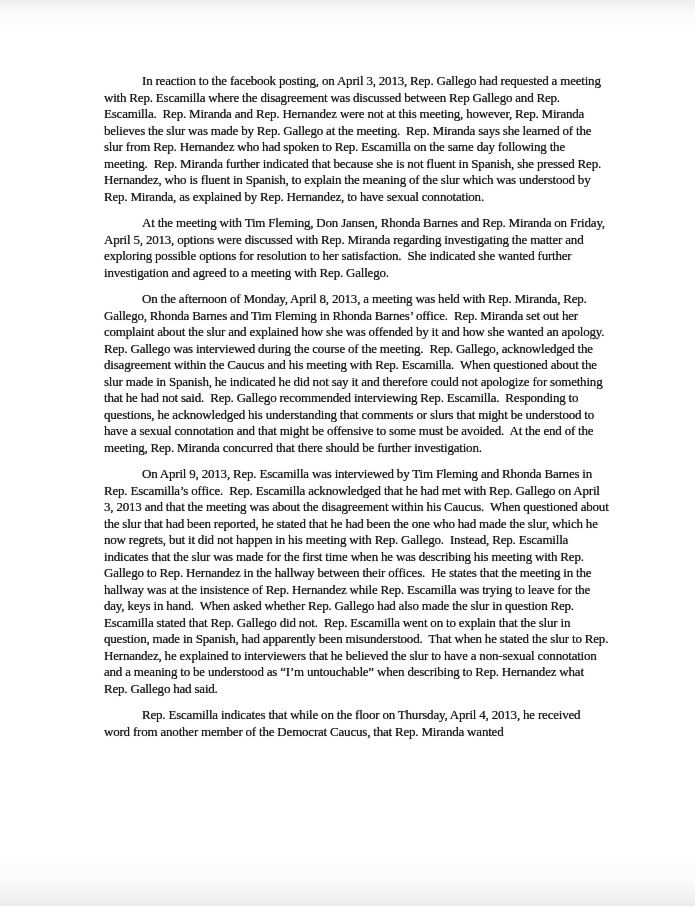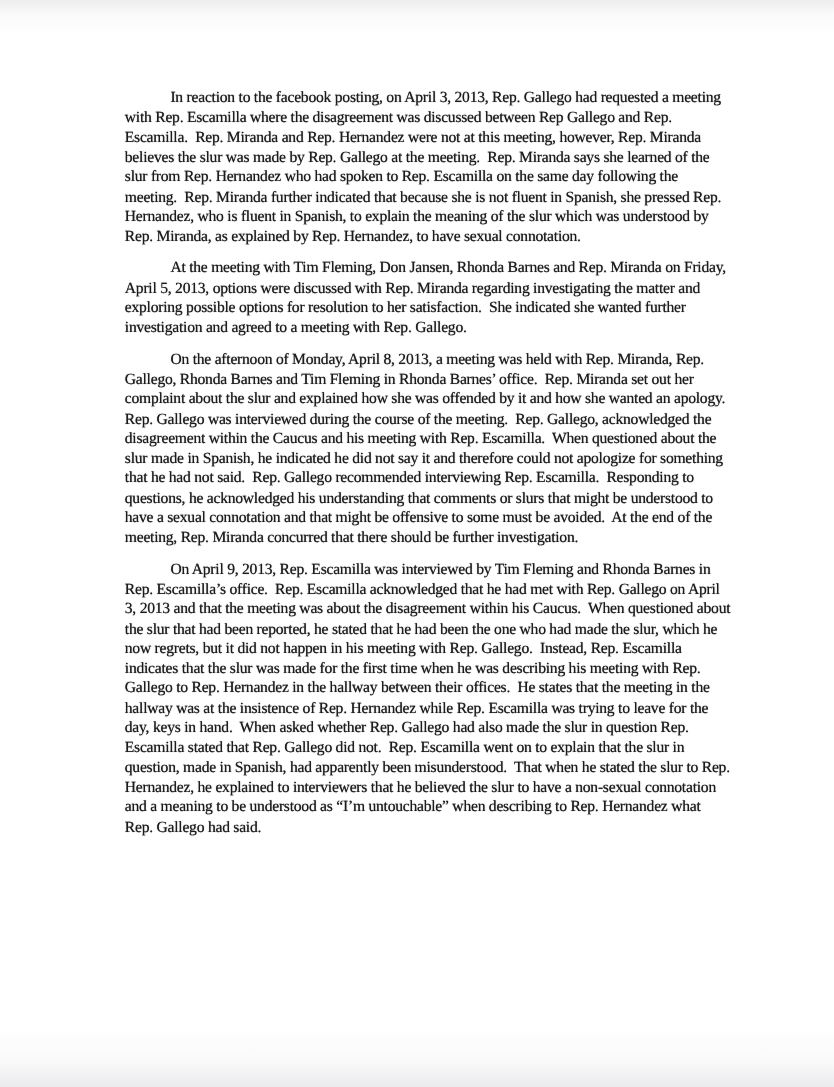--- a/index.html
+++ b/index.html
@@ -52,16 +52,17 @@
 <body>
 
 <div class="page">
   <div class="scan-shade-top"></div>
 
   <div class="text-block">
     <p class="para">In reaction to the facebook posting, on April 3, 2013, Rep. Gallego had requested a meeting with Rep. Escamilla where the disagreement was discussed between Rep Gallego and Rep. Escamilla.  Rep. Miranda and Rep. Hernandez were not at this meeting, however, Rep. Miranda believes the slur was made by Rep. Gallego at the meeting.  Rep. Miranda says she learned of the slur from Rep. Hernandez who had spoken to Rep. Escamilla on the same day following the meeting.  Rep. Miranda further indicated that because she is not fluent in Spanish, she pressed Rep. Hernandez, who is fluent in Spanish, to explain the meaning of the slur which was understood by Rep. Miranda, as explained by Rep. Hernandez, to have sexual connotation.</p>
     <p class="para">At the meeting with Tim Fleming, Don Jansen, Rhonda Barnes and Rep. Miranda on Friday, April 5, 2013, options were discussed with Rep. Miranda regarding investigating the matter and exploring possible options for resolution to her satisfaction.  She indicated she wanted further investigation and agreed to a meeting with Rep. Gallego.</p>
     <p class="para">On the afternoon of Monday, April 8, 2013, a meeting was held with Rep. Miranda, Rep. Gallego, Rhonda Barnes and Tim Fleming in Rhonda Barnes’ office.  Rep. Miranda set out her complaint about the slur and explained how she was offended by it and how she wanted an apology.  Rep. Gallego was interviewed during the course of the meeting.  Rep. Gallego, acknowledged the disagreement within the Caucus and his meeting with Rep. Escamilla.  When questioned about the slur made in Spanish, he indicated he did not say it and therefore could not apologize for something that he had not said.  Rep. Gallego recommended interviewing Rep. Escamilla.  Responding to questions, he acknowledged his understanding that comments or slurs that might be understood to have a sexual connotation and that might be offensive to some must be avoided.  At the end of the meeting, Rep. Miranda concurred that there should be further investigation.</p>
     <p class="para">On April 9, 2013, Rep. Escamilla was interviewed by Tim Fleming and Rhonda Barnes in Rep. Escamilla’s office.  Rep. Escamilla acknowledged that he had met with Rep. Gallego on April 3, 2013 and that the meeting was about the disagreement within his Caucus.  When questioned about the slur that had been reported, he stated that he had been the one who had made the slur, which he now regrets, but it did not happen in his meeting with Rep. Gallego.  Instead, Rep. Escamilla indicates that the slur was made for the first time when he was describing his meeting with Rep. Gallego to Rep. Hernandez in the hallway between their offices.  He states that the meeting in the hallway was at the insistence of Rep. Hernandez while Rep. Escamilla was trying to leave for the day, keys in hand.  When asked whether Rep. Gallego had also made the slur in question Rep. Escamilla stated that Rep. Gallego did not.  Rep. Escamilla went on to explain that the slur in question, made in Spanish, had apparently been misunderstood.  That when he stated the slur to Rep. Hernandez, he explained to interviewers that he believed the slur to have a non-sexual connotation and a meaning to be understood as “I’m untouchable” when describing to Rep. Hernandez what Rep. Gallego had said.</p>
+    <p class="para">Rep. Escamilla indicates that while on the floor on Thursday, April 4, 2013, he received word from another member of the Democrat Caucus, that Rep. Miranda wanted</p>
   </div>
 
   <div class="scan-shade-bottom"></div>
 </div>
 
 </body></html>

